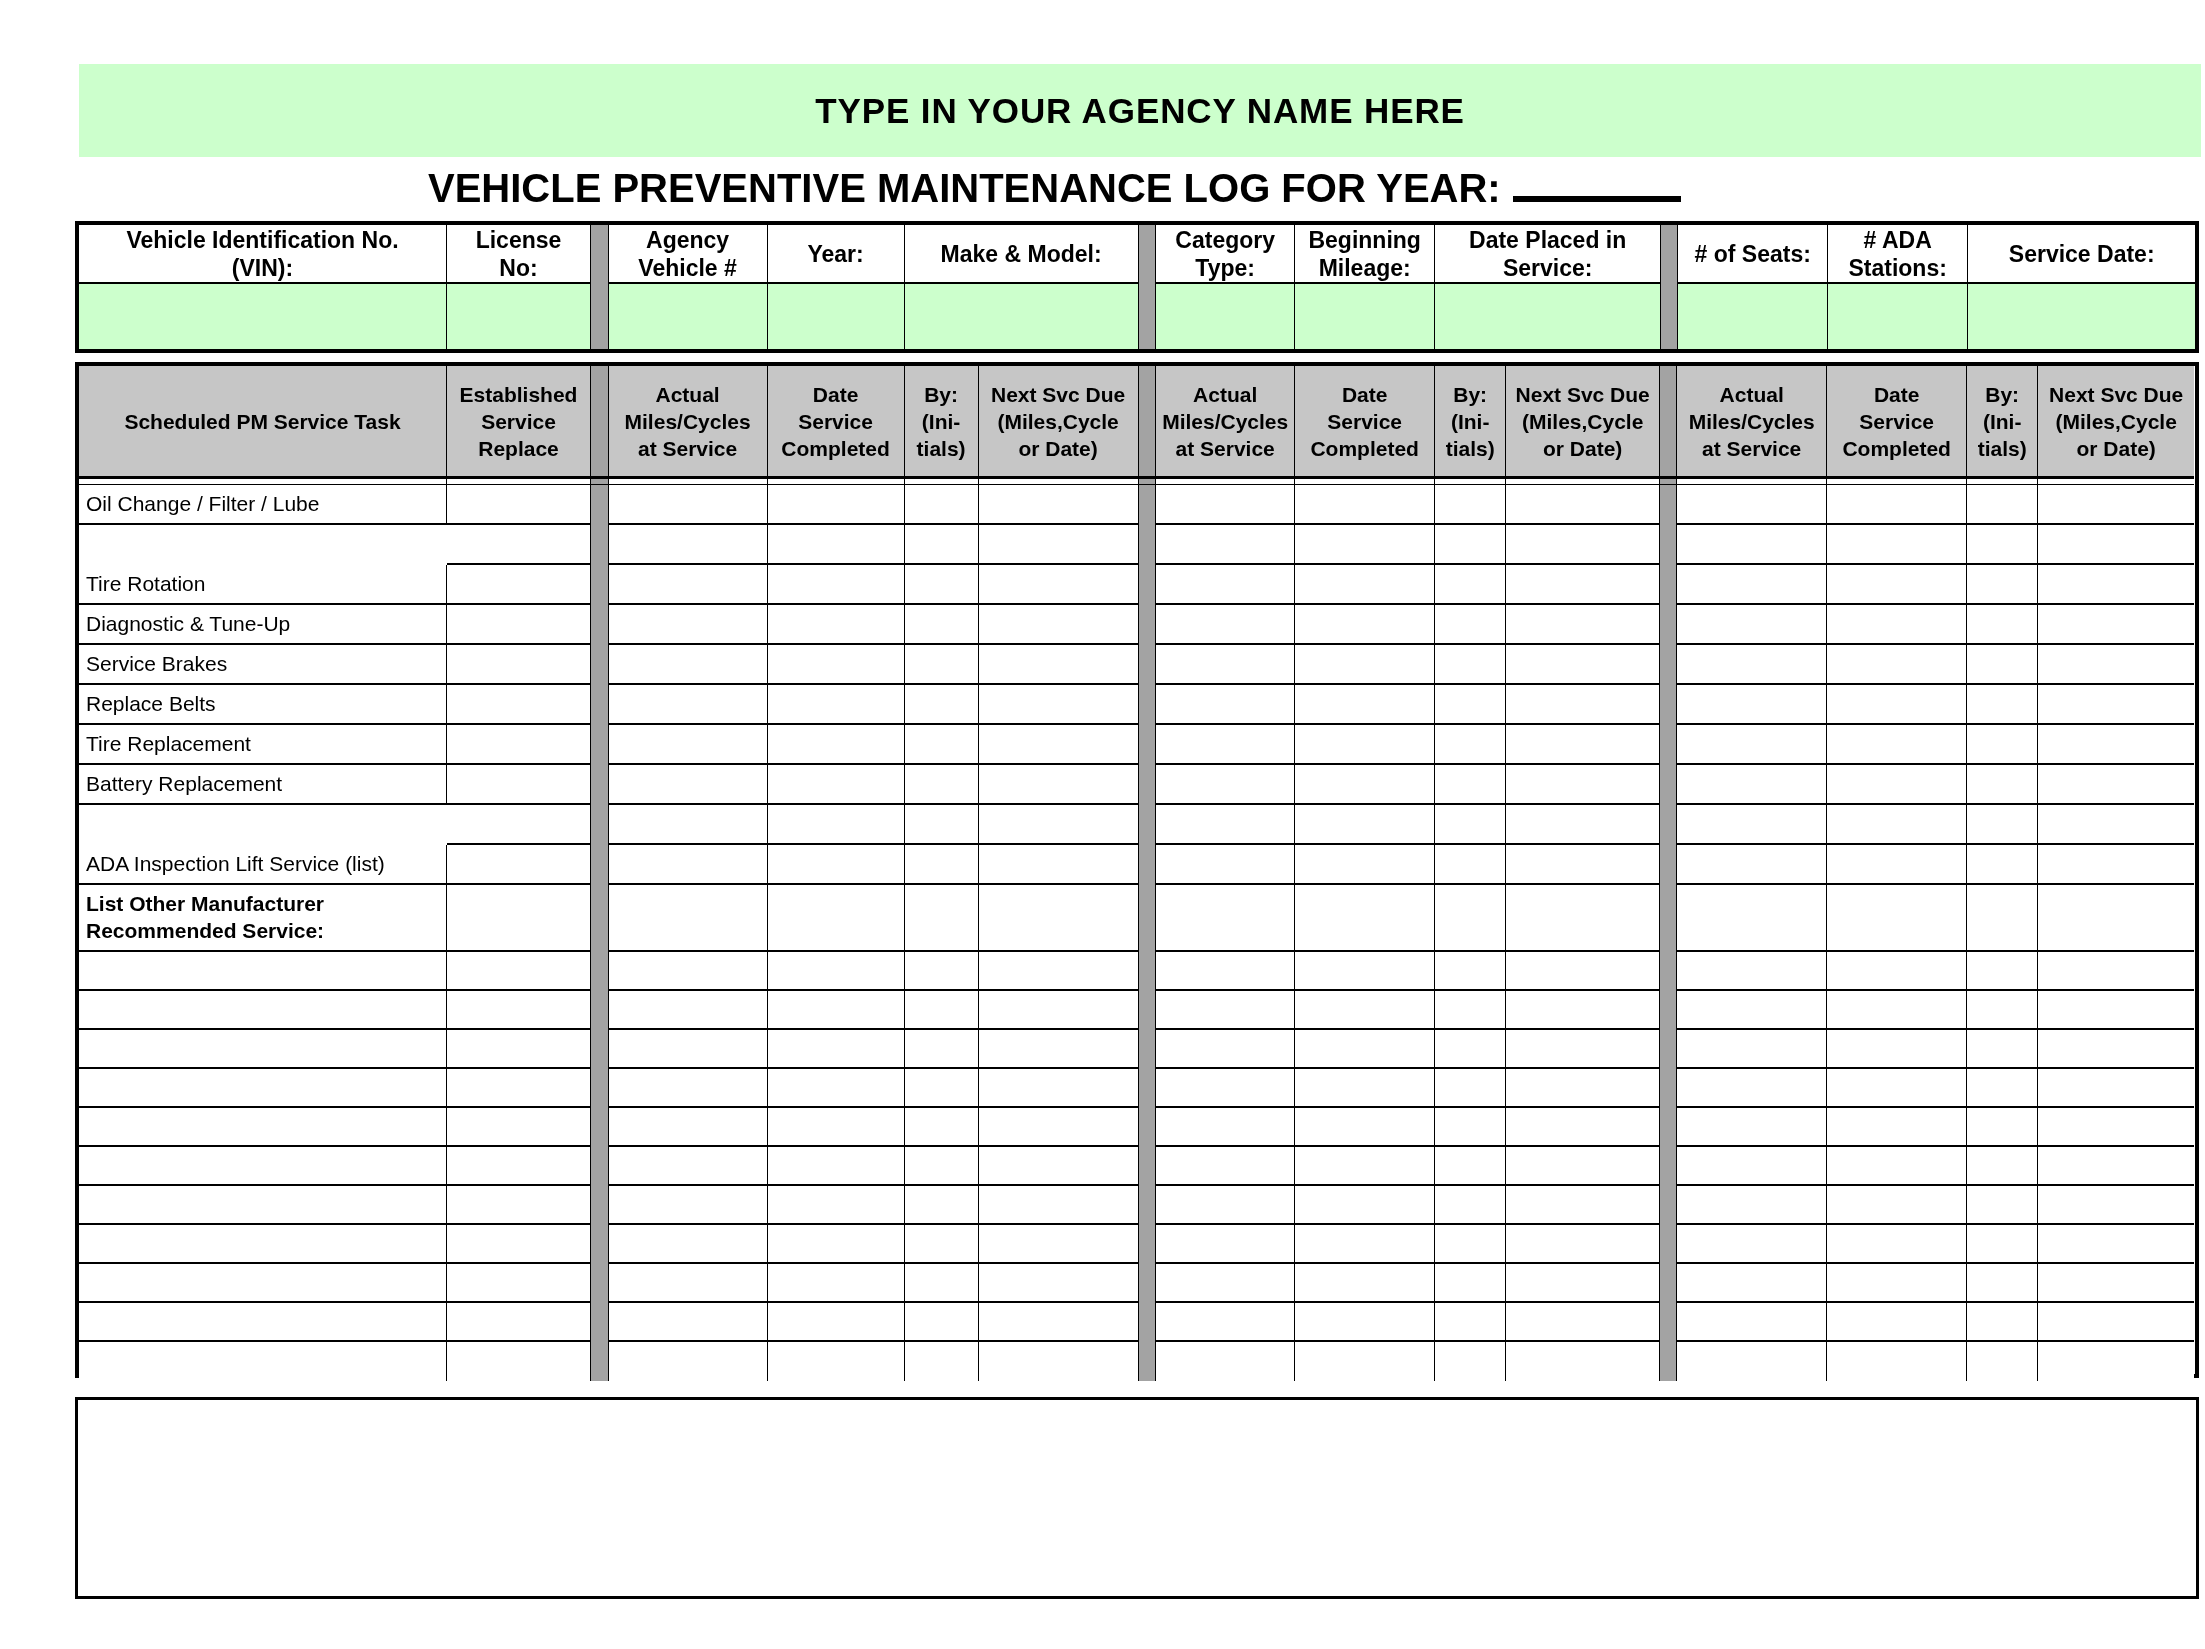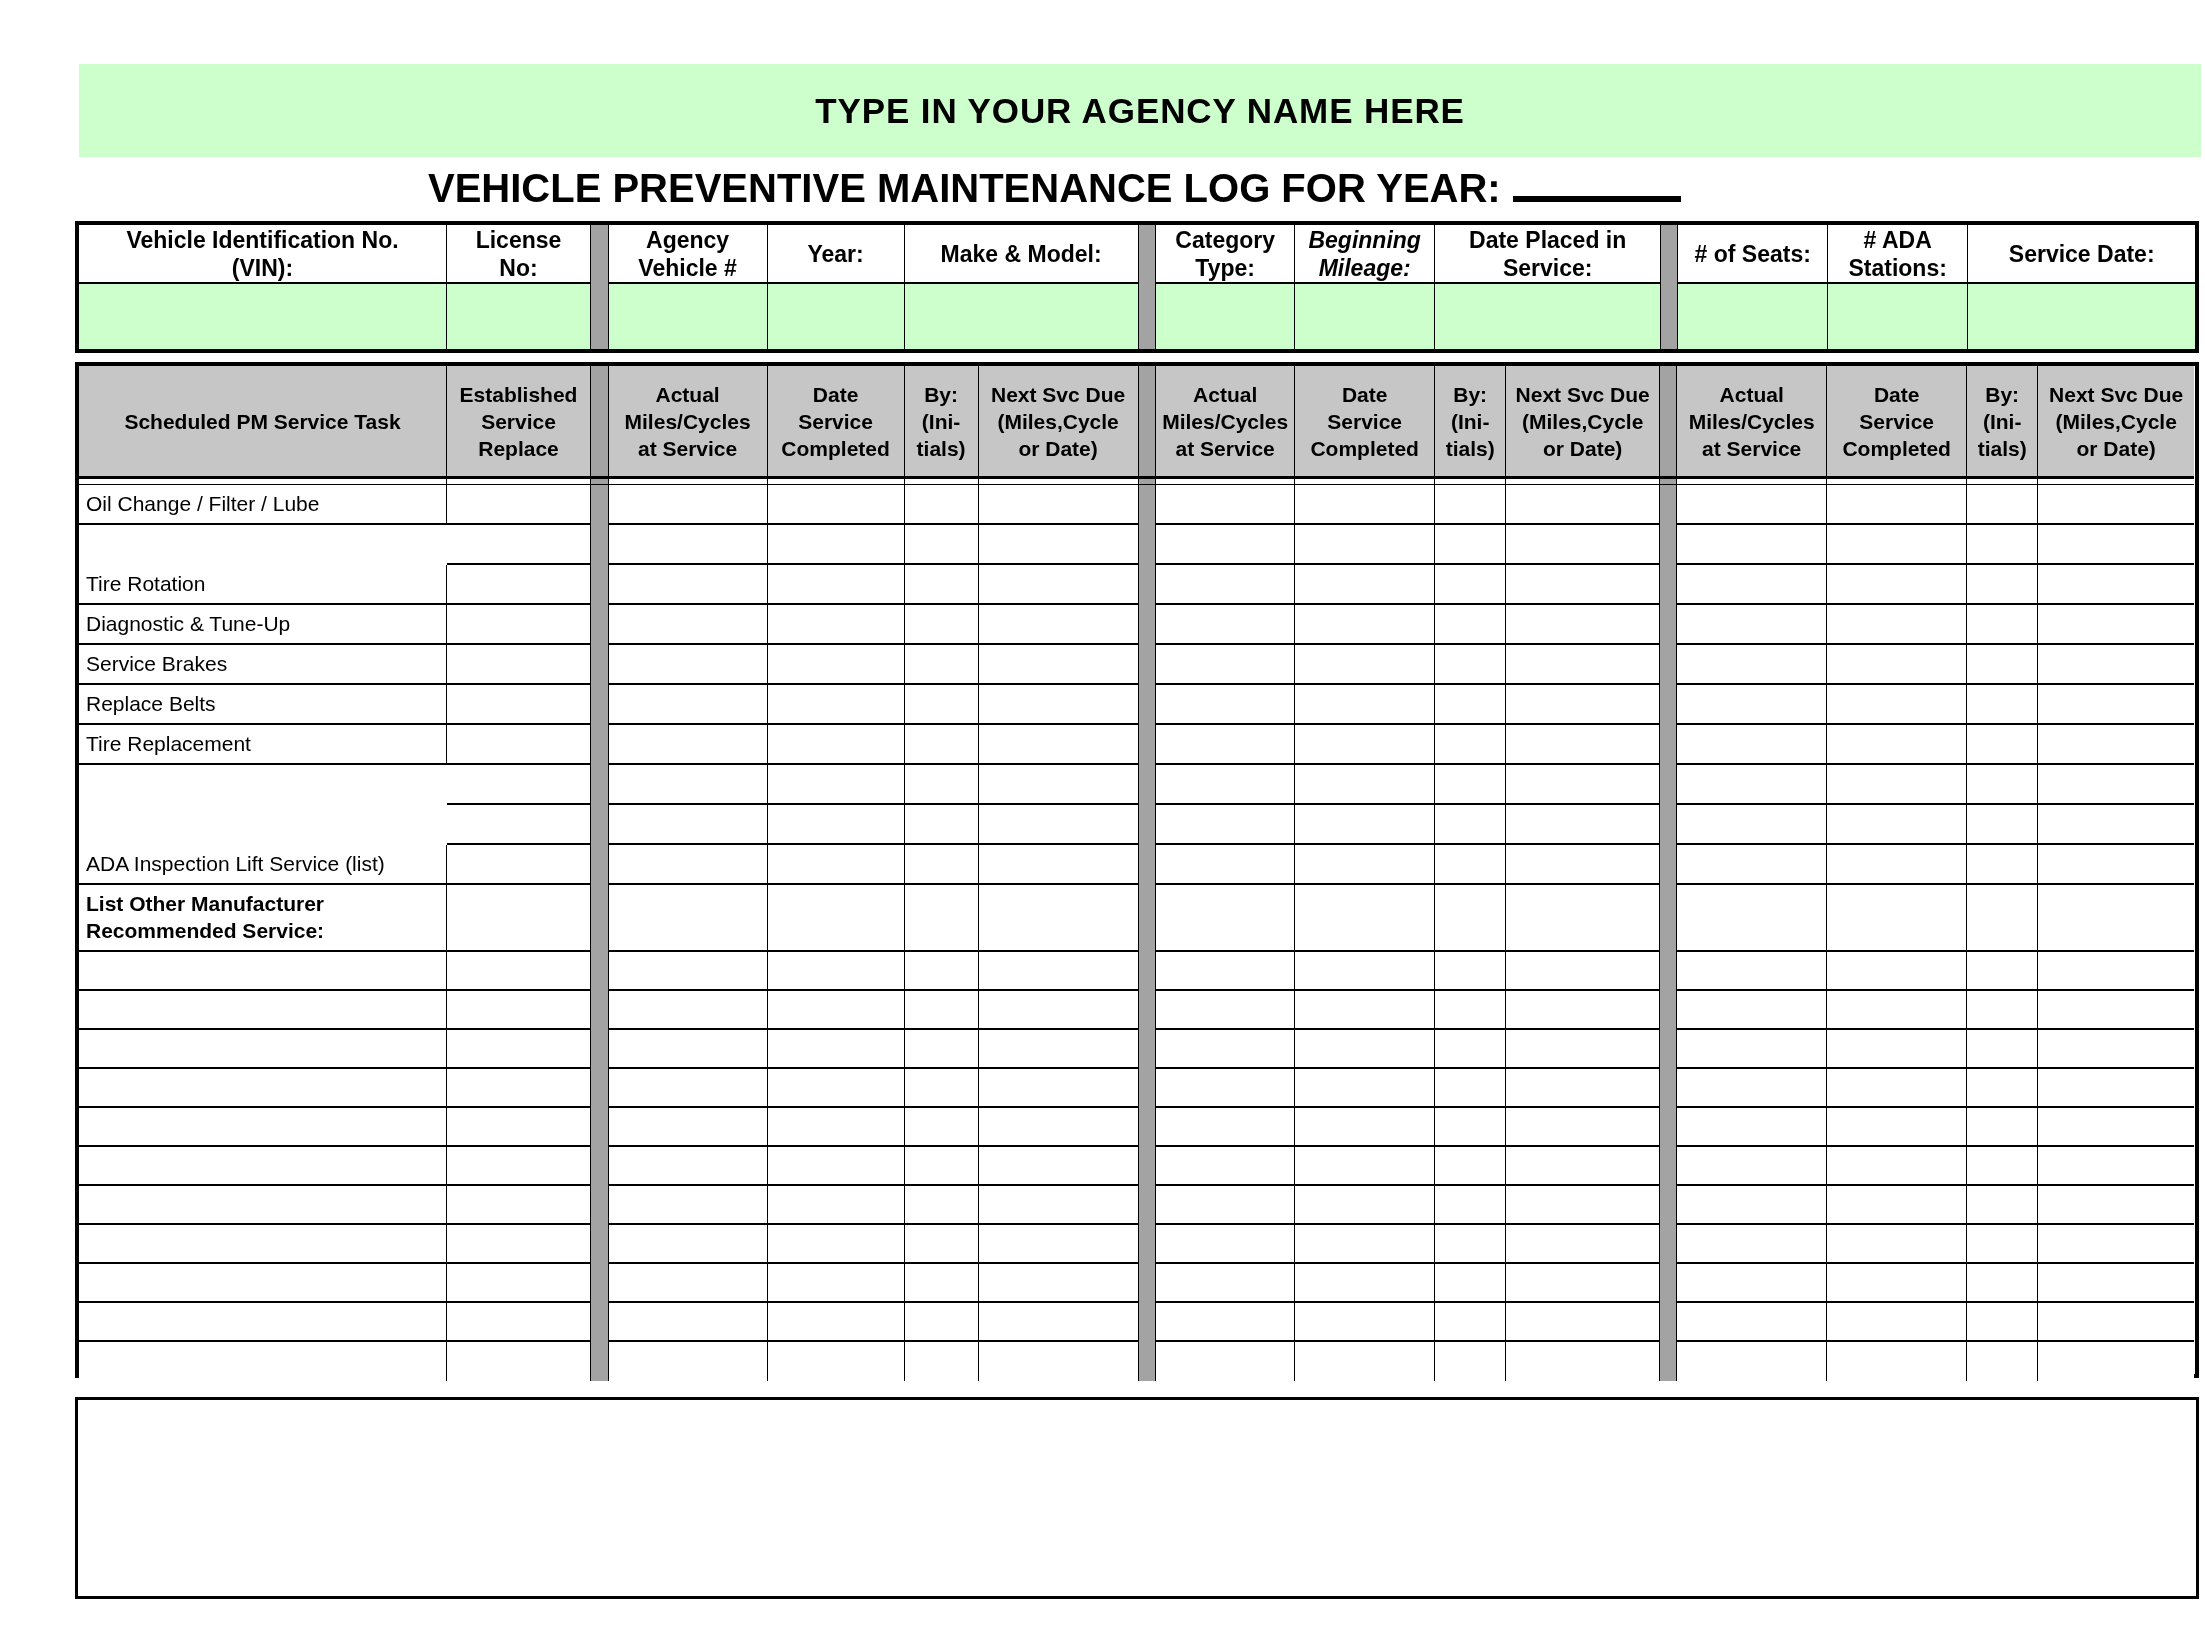--- a/index.html
+++ b/index.html
@@ -75,21 +75,21 @@
 Vehicle #</div>
     <div class="green" style="grid-area: 2 / 4;"></div>
     <div class="c th top-th" style="grid-area: 1 / 5;">Year:</div>
     <div class="green" style="grid-area: 2 / 5;"></div>
     <div class="c th top-th" style="grid-area: 1 / 6;">Make &amp; Model:</div>
     <div class="green" style="grid-area: 2 / 6;"></div>
     <div class="sep" style="grid-area: 1 / 7 / 3;"></div>
     <div class="c th top-th" style="grid-area: 1 / 8;">Category
 Type:</div>
     <div class="green" style="grid-area: 2 / 8;"></div>
-    <div class="c th top-th" style="grid-area: 1 / 9; font-style: italic;">Beginning
+    <div class="c th top-th" style="grid-area: 1 / 9;">Beginning
 Mileage:</div>
     <div class="green" style="grid-area: 2 / 9;"></div>
     <div class="c th top-th" style="grid-area: 1 / 10;">Date Placed in
 Service:</div>
     <div class="green" style="grid-area: 2 / 10;"></div>
     <div class="sep" style="grid-area: 1 / 11 / 3;"></div>
     <div class="c th top-th" style="grid-area: 1 / 12;"># of Seats:</div>
     <div class="green" style="grid-area: 2 / 12;"></div>
     <div class="c th top-th" style="grid-area: 1 / 13;"># ADA
 Stations:</div>
@@ -252,20 +252,21 @@
     <div class="datacell" style="grid-area: 9 / 6;"></div>
     <div class="datacell" style="grid-area: 9 / 7;"></div>
     <div class="datacell" style="grid-area: 9 / 9;"></div>
     <div class="datacell" style="grid-area: 9 / 10;"></div>
     <div class="datacell" style="grid-area: 9 / 11;"></div>
     <div class="datacell" style="grid-area: 9 / 12;"></div>
     <div class="datacell" style="grid-area: 9 / 14;"></div>
     <div class="datacell" style="grid-area: 9 / 15;"></div>
     <div class="datacell" style="grid-area: 9 / 16;"></div>
     <div class="datacell noR" style="grid-area: 9 / 17;"></div>
+    <div class="c taskcell" style="grid-area: 10 / 1;">Battery Replacement</div>
     <div class="datacell" style="grid-area: 10 / 2;"></div>
     <div class="datacell" style="grid-area: 10 / 4;"></div>
     <div class="datacell" style="grid-area: 10 / 5;"></div>
     <div class="datacell" style="grid-area: 10 / 6;"></div>
     <div class="datacell" style="grid-area: 10 / 7;"></div>
     <div class="datacell" style="grid-area: 10 / 9;"></div>
     <div class="datacell" style="grid-area: 10 / 10;"></div>
     <div class="datacell" style="grid-area: 10 / 11;"></div>
     <div class="datacell" style="grid-area: 10 / 12;"></div>
     <div class="datacell" style="grid-area: 10 / 14;"></div>

